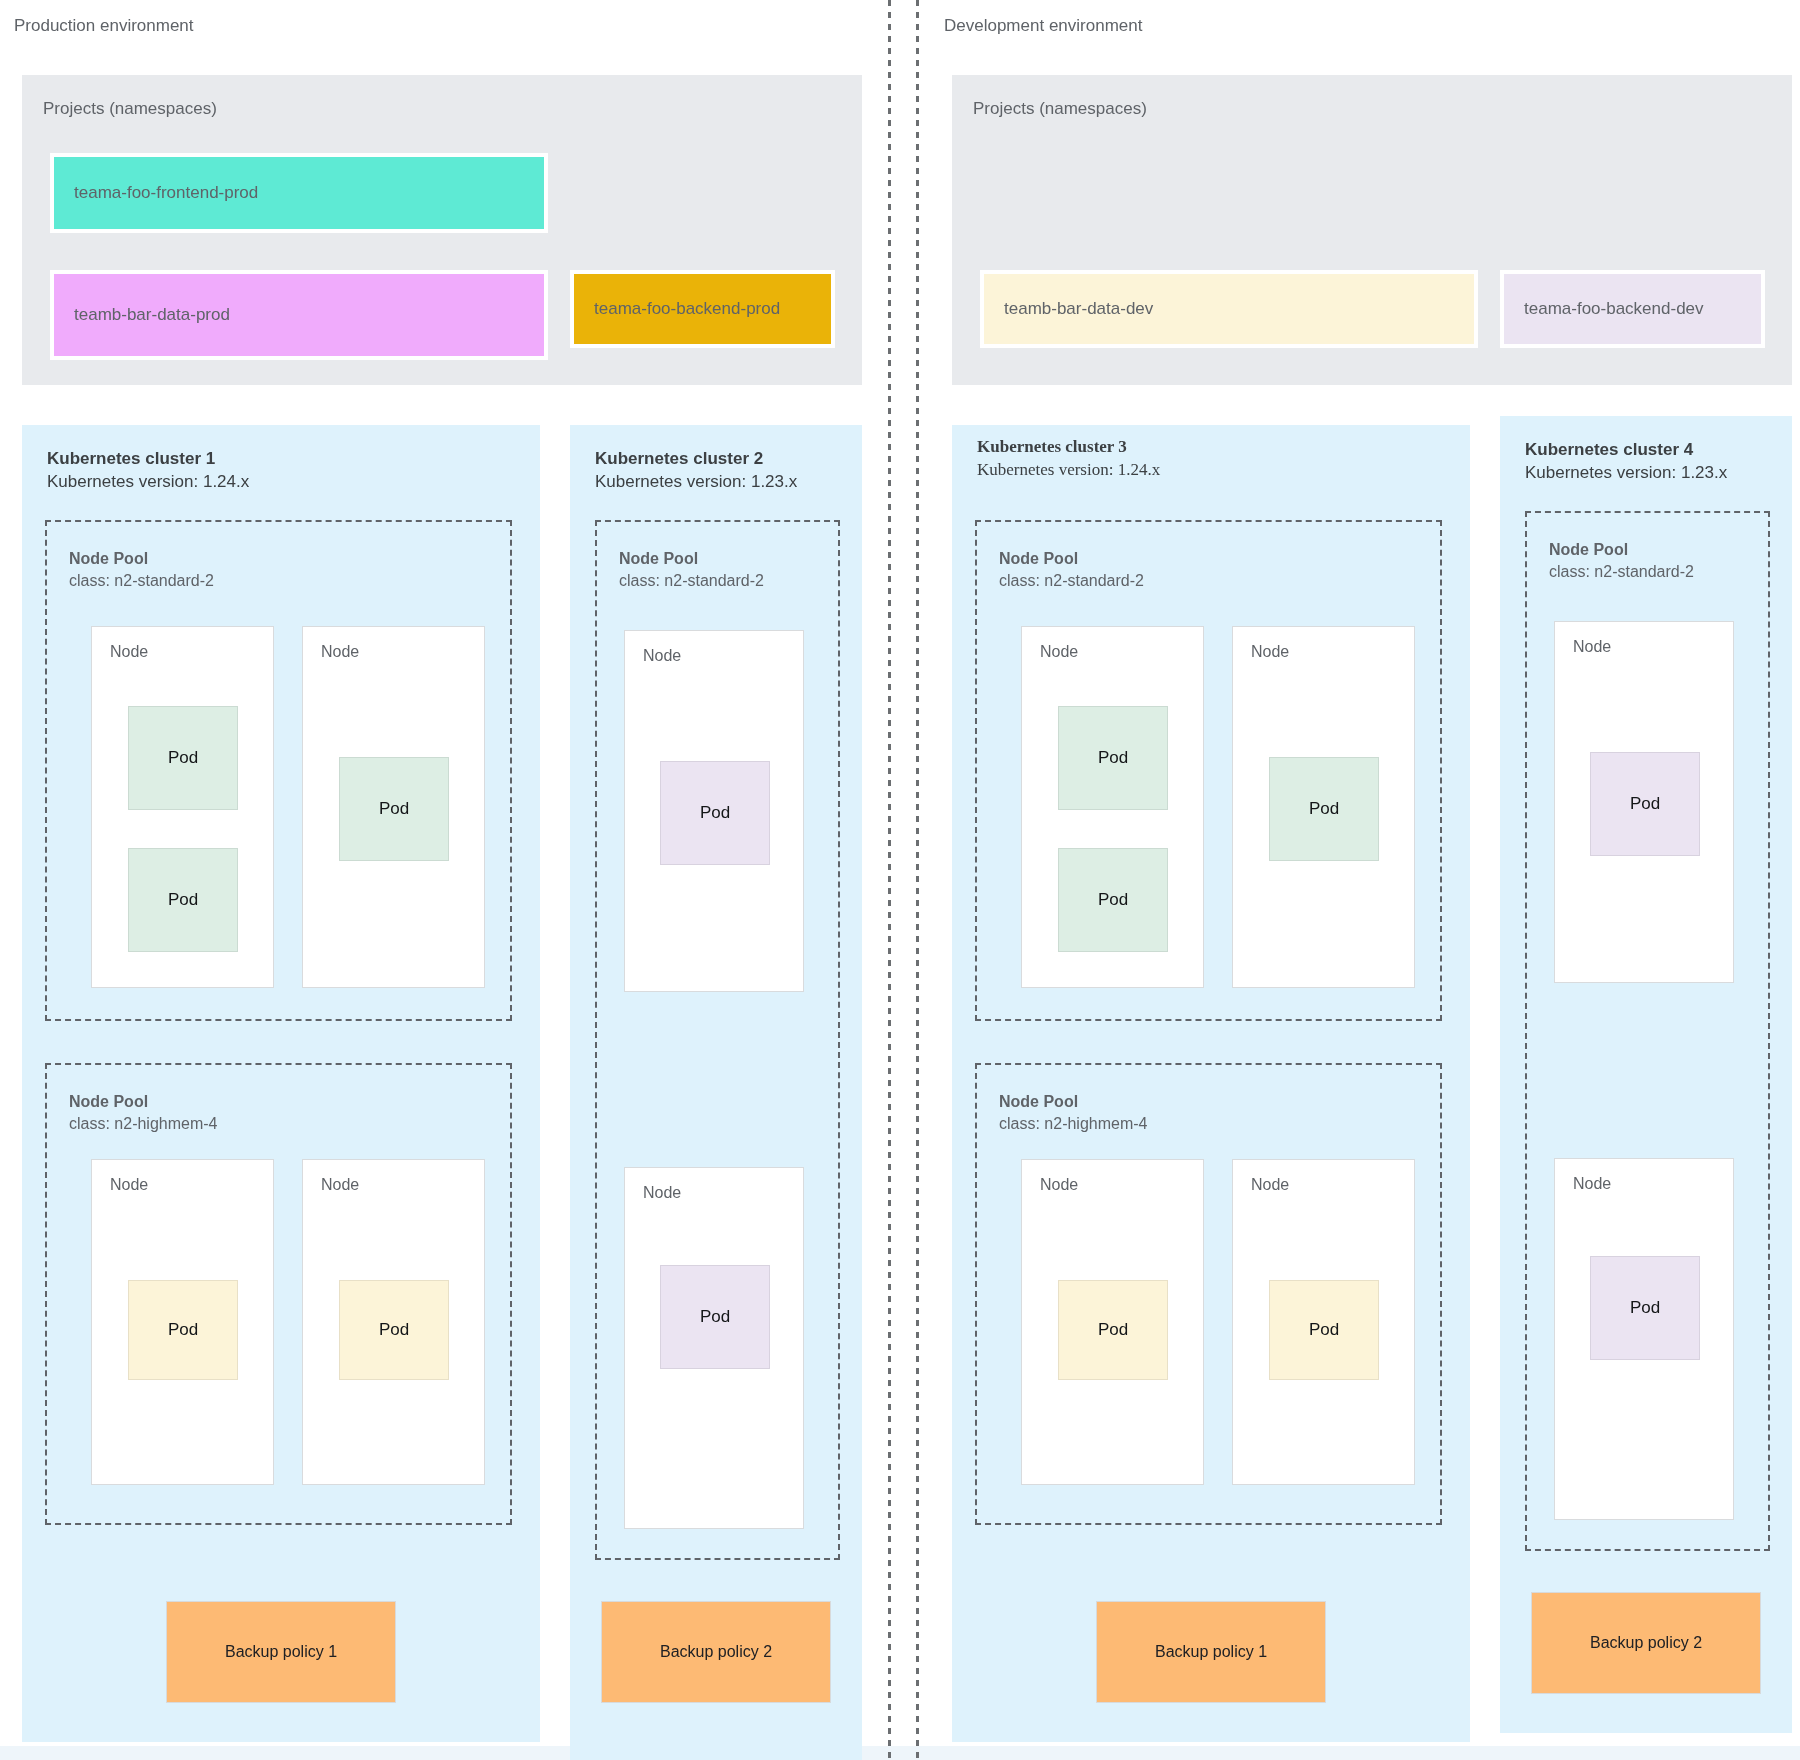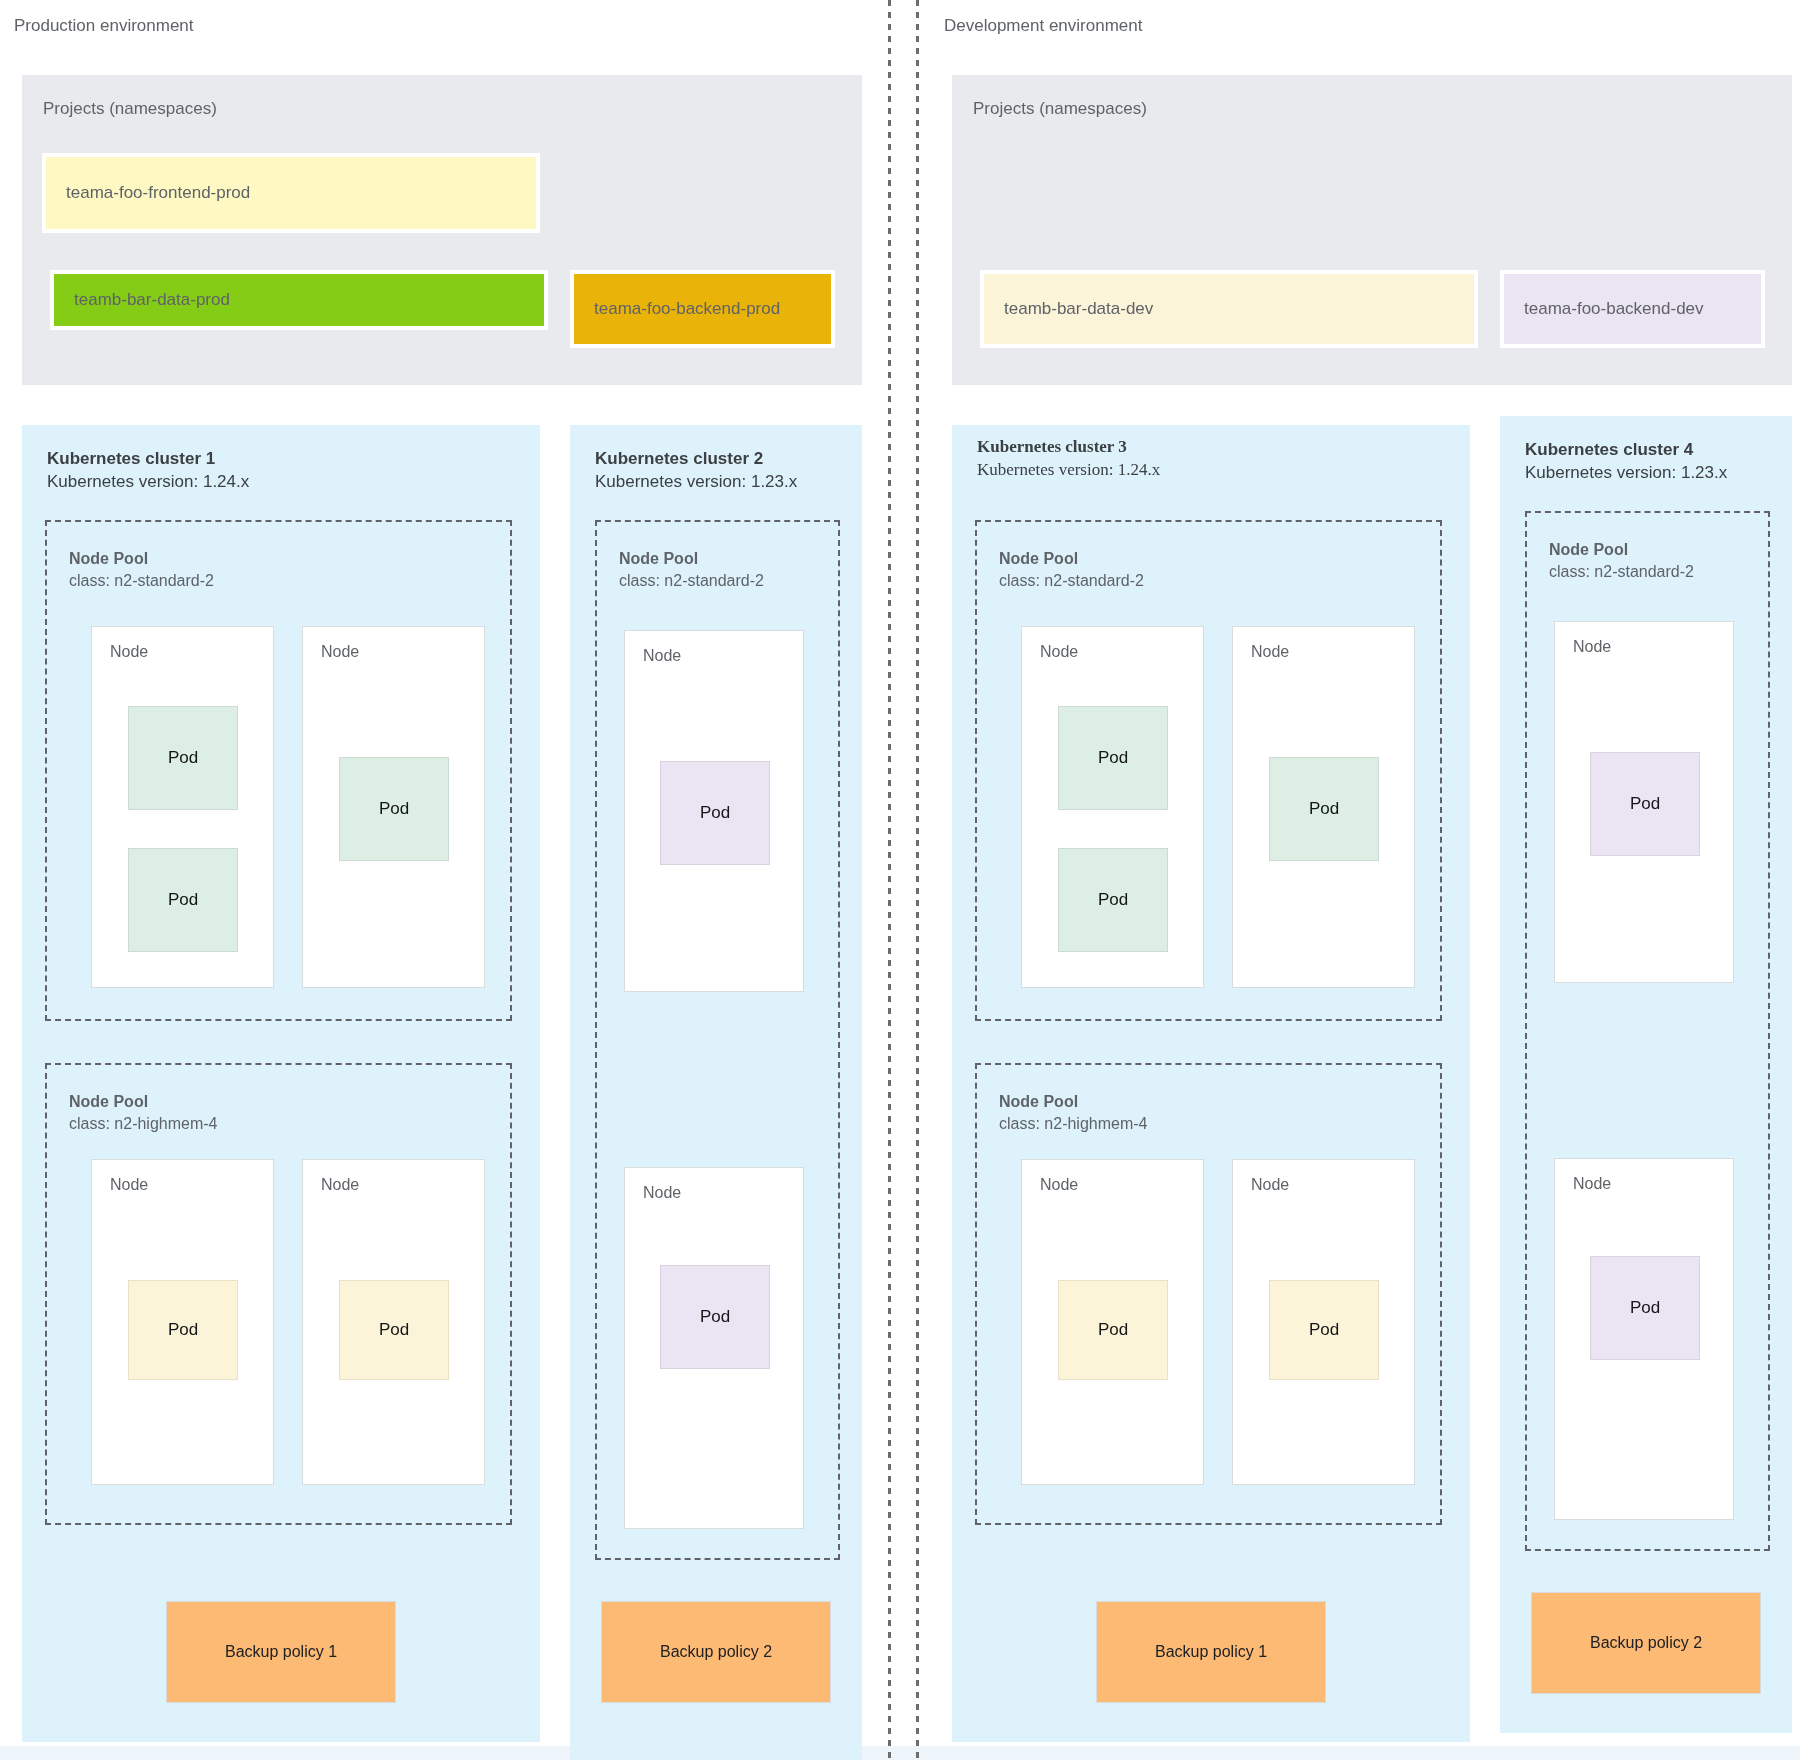--- a/index.html
+++ b/index.html
@@ -40,24 +40,24 @@
 </head>
 <body>
 
 <div id="canvas">
   <div class="bottom-band"></div>
   <div class="divider-line" style="left:888px"></div>
   <div class="divider-line" style="left:916px"></div>
 <div class="env-title" style="left: 14px; top: 16px;">Production environment</div>
     <div class="projects-box" style="left: 22px; top: 75px; width: 840px; height: 310px; position: absolute; background: rgb(232, 234, 237);">
       <div class="projects-label" style="left: 21px; top: 24px;">Projects (namespaces)</div>
-      <div class="ns-box" style="left: 20px; top: 78px; width: 498px; height: 80px; position: absolute; background: #fef9c3;">
+      <div class="ns-box" style="left: 28px; top: 78px; width: 498px; height: 80px; position: absolute; background: #5eead4;">
         <div class="ns-label">teama-foo-frontend-prod</div>
       </div>
-      <div class="ns-box" style="left: 28px; top: 195px; width: 498px; height: 60px; position: absolute; background: #84cc16;">
+      <div class="ns-box" style="left: 28px; top: 195px; width: 498px; height: 90px; position: absolute; background: #f0abfc;">
         <div class="ns-label">teamb-bar-data-prod</div>
       </div>
       <div class="ns-box" style="left: 548px; top: 195px; width: 265px; height: 78px; position: absolute; background: #eab308;">
         <div class="ns-label">teama-foo-backend-prod</div>
       </div>
     </div>
     <div class="cluster-box" style="left: 22px; top: 425px; width: 518px; height: 1317px; position: absolute; background: rgb(222, 242, 252);">
       <div class="cluster-header" style="left: 25px; top: 22px; position: absolute;">
         <div class="cluster-title">Kubernetes cluster 1</div>
         <div class="cluster-version">Kubernetes version: 1.24.x</div>

